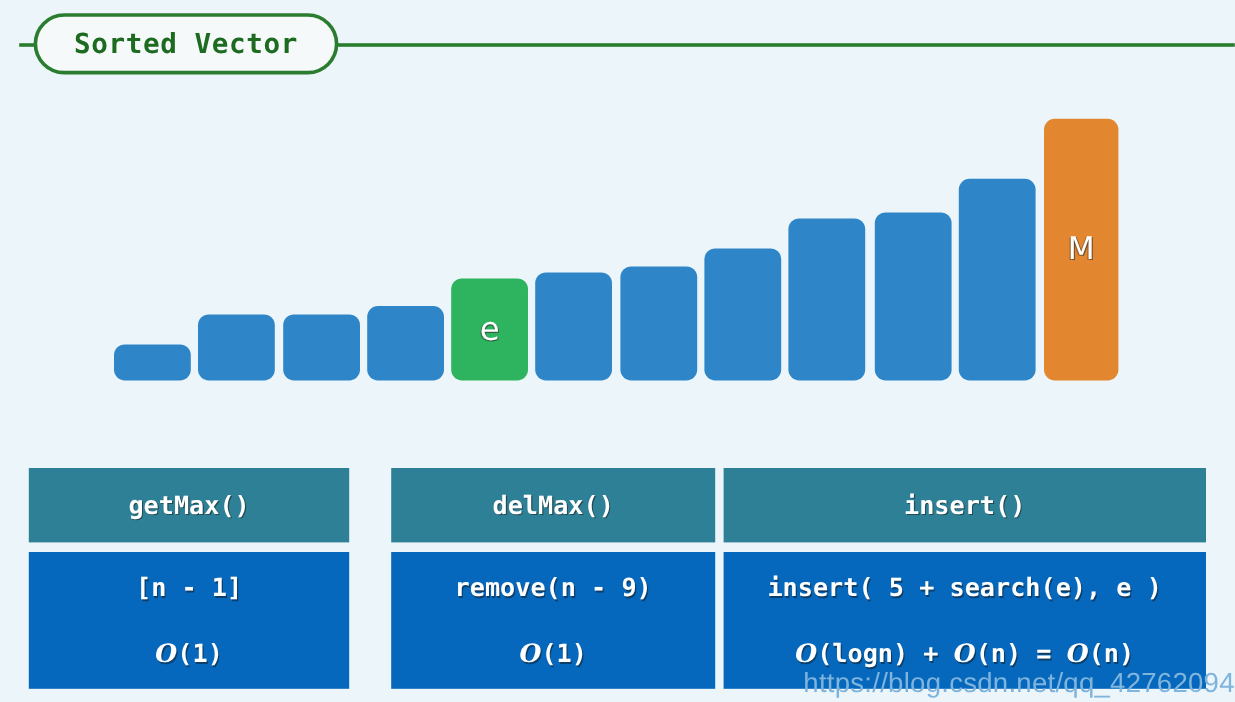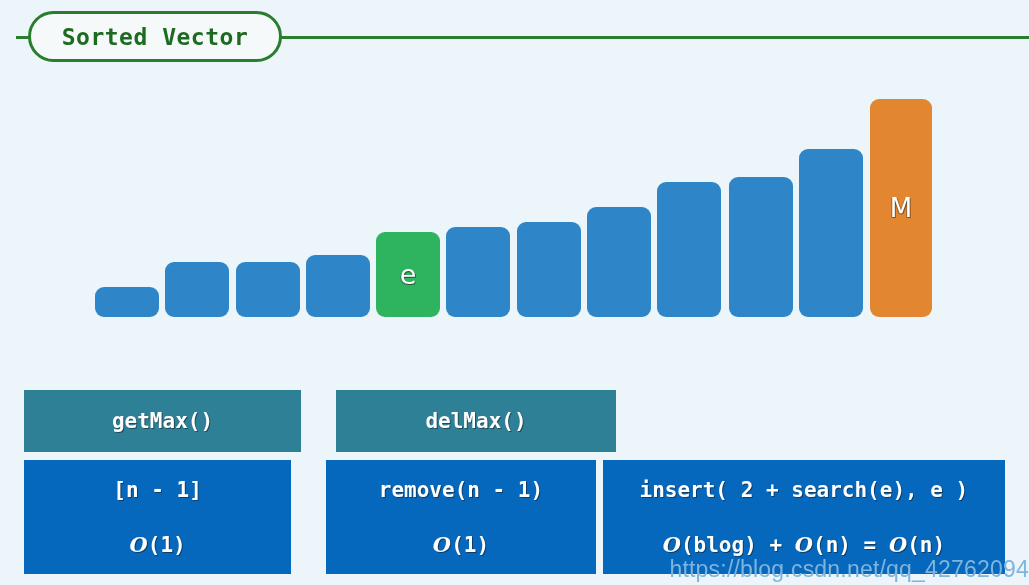--- a/index.html
+++ b/index.html
@@ -188,39 +188,42 @@
 
   <div class="table-row row-head">
     <div class="cell head col-1">
       <span class="cell-line">getMax()</span>
     </div>
     <div class="col-gap"></div>
     <div class="cell head col-2">
       <span class="cell-line">delMax()</span>
     </div>
     <div class="col-gap"></div>
+    <div class="cell head col-3">
+      <span class="cell-line">insert()</span>
+    </div>
   </div>
 
   <div class="table-row row-body">
 
     <div class="cell body col-1">
       <span class="cell-line">[n - 1]</span>
       <span class="cell-line"><span class="bigo">O</span><span>(1)</span></span>
     </div>
 
     <div class="col-gap"></div>
 
     <div class="cell body col-2">
-      <span class="cell-line">remove(n - 1)</span>
+      <span class="cell-line">remove(n - 9)</span>
       <span class="cell-line"><span class="bigo">O</span><span>(1)</span></span>
     </div>
 
     <div class="col-gap"></div>
 
     <div class="cell body col-3">
-      <span class="cell-line">insert( 2 + search(e), e )</span>
-      <span class="cell-line"><span class="bigo">O</span><span>(blog) + </span><span class="bigo">O</span><span>(n)  =  </span><span class="bigo">O</span><span>(n)</span></span>
+      <span class="cell-line">insert( 5 + search(e), e )</span>
+      <span class="cell-line"><span class="bigo">O</span><span>(logn) + </span><span class="bigo">O</span><span>(n)  =  </span><span class="bigo">O</span><span>(n)</span></span>
     </div>
 
   </div>
 </div>
 
 <div class="watermark">https://blog.csdn.net/qq_42762094</div>
 
 </body></html>

